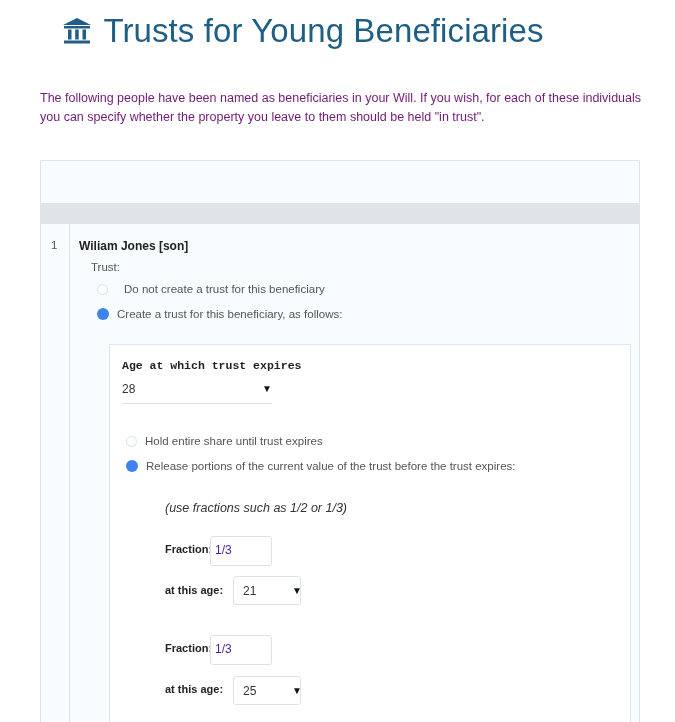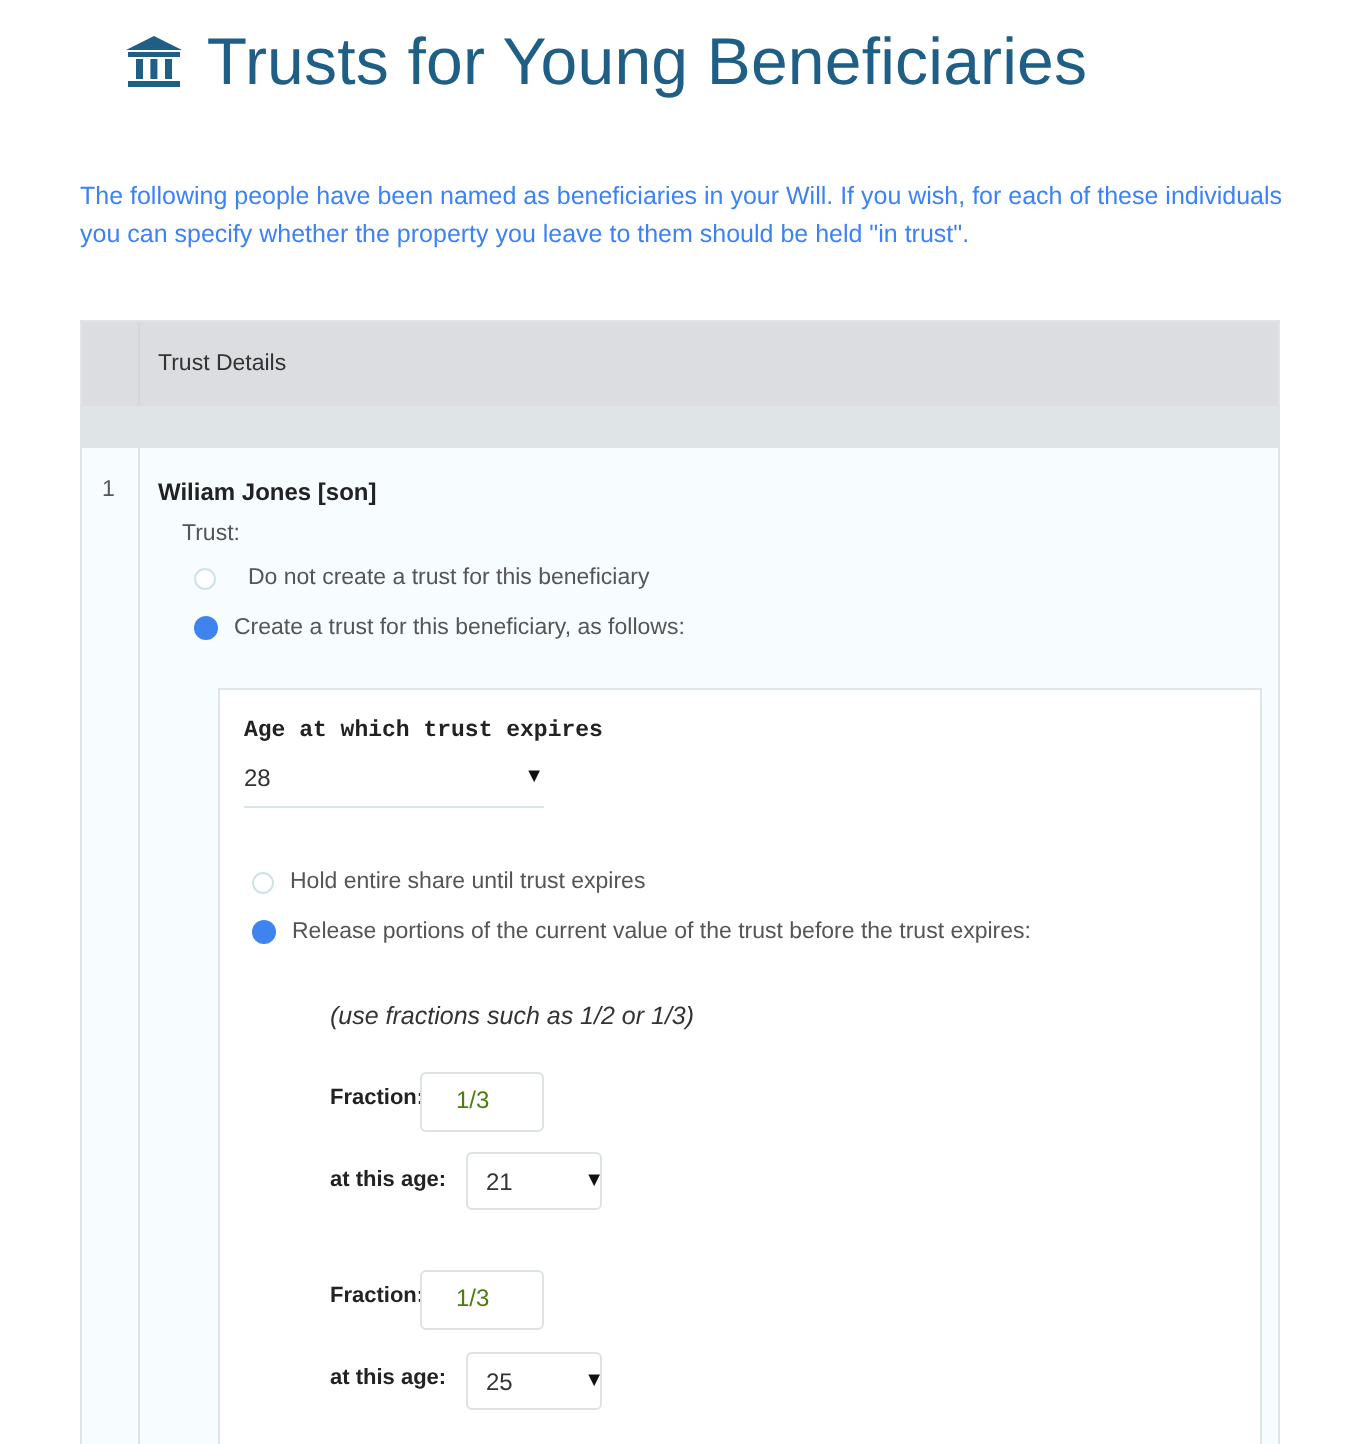--- a/index.html
+++ b/index.html
@@ -11,21 +11,21 @@
       position: absolute; top: 12px; left: 0; width: 605px;
       text-align: center; height: 44px;
     }
     .title {
       display: inline-flex; align-items: center; gap: 10px;
       color: #1f5f85; font-size: 33px; font-weight: normal; letter-spacing: 0.1px;
     }
     .title svg { width: 32px; height: 28px; display: block; }
     .intro {
       position: absolute; top: 89px; left: 40px; width: 605px;
-      font-size: 12.5px; line-height: 19px; color: #3b82f6;
+      font-size: 12.5px; line-height: 19px; color: #701a75;
     }
     .table {
       position: absolute; top: 160px; left: 40px; width: 600px; height: 580px;
       border: 1px solid #e1e4e6; box-sizing: border-box; background: #f7fcfe;
     }
     .thead {
       position: absolute; left: 0; top: 0; width: 100%; height: 42px; background: #dcdde0;
     }
     .thead .numcol { position: absolute; left: 0; top: 0; width: 28px; height: 42px; border-right: 1px solid #d4d6d9; }
     .thead .label { position: absolute; left: 38px; top: 15px; font-size: 11.5px; color: #333; }
@@ -51,21 +51,21 @@
     .expire-select {
       position: absolute; left: 12px; top: 36px; width: 150px; height: 22px;
       border-bottom: 1px solid #d8e4e8; font-size: 12px; color: #333;
     }
     .expire-select .val { position: absolute; left: 0; top: 1px; }
     .arrow { position: absolute; font-size: 10px; color: #111; }
     .hint { position: absolute; left: 55px; top: 156px; font-size: 12.5px; font-style: italic; color: #333; }
     .flabel { position: absolute; font-size: 11px; font-weight: bold; color: #222; }
     .finput {
       position: absolute; width: 62px; height: 30px; border: 1px solid #dde2e5; border-radius: 3px;
-      box-sizing: border-box; font-size: 12px; color: #4d7c0f; padding: 6px 0 0 17px; background: #fff;
+      box-sizing: border-box; font-size: 12px; color: #4c1d95; padding: 6px 0 0 4px; background: #fff;
     }
     .fselect {
       position: absolute; width: 68px; height: 29px; border: 1px solid #dde2e5; border-radius: 3px;
       box-sizing: border-box; font-size: 12px; color: #333; background: #fff;
     }
     .fselect .val { position: absolute; left: 9px; top: 7px; }
     .fselect .arrow { right: -2px; top: 8px; }
   </style>
 </head>
 <body>
@@ -80,24 +80,20 @@
       <rect x="21.5" y="12.5" width="3.5" height="10" fill="#1f5f85"></rect>
       <rect x="3" y="23.5" width="26" height="3" fill="#1f5f85"></rect>
     </svg>
     <span>Trusts for Young Beneficiaries</span>
   </span>
 </div>
 
 <div class="intro">The following people have been named as beneficiaries in your Will. If you wish, for each of these individuals you can specify whether the property you leave to them should be held "in trust".</div>
 
 <div class="table">
-  <div class="thead">
-    <div class="numcol"></div>
-    <div class="label">Trust Details</div>
-  </div>
   <div class="subband"></div>
   <div class="rownum-col"></div>
 
   <div>
     <div class="rownum">1</div>
     <div class="ben-name">Wiliam Jones [son]</div>
     <div class="trust-label">Trust:</div>
 
     <div class="radio-row" style="left:56px; top:122px;gap:16px;">
       <span class="radio"></span>

